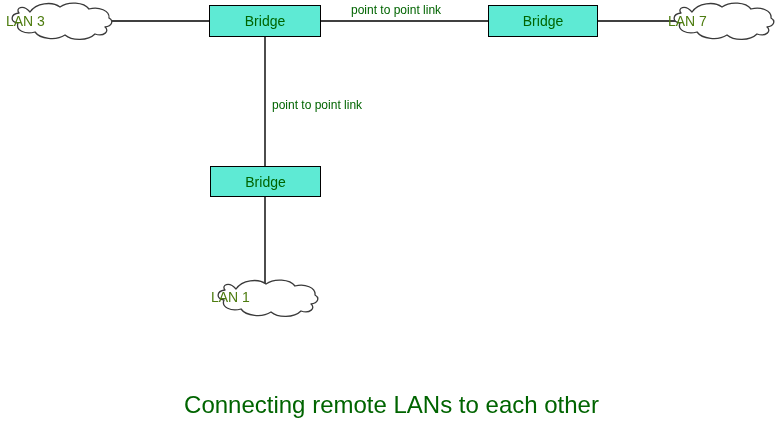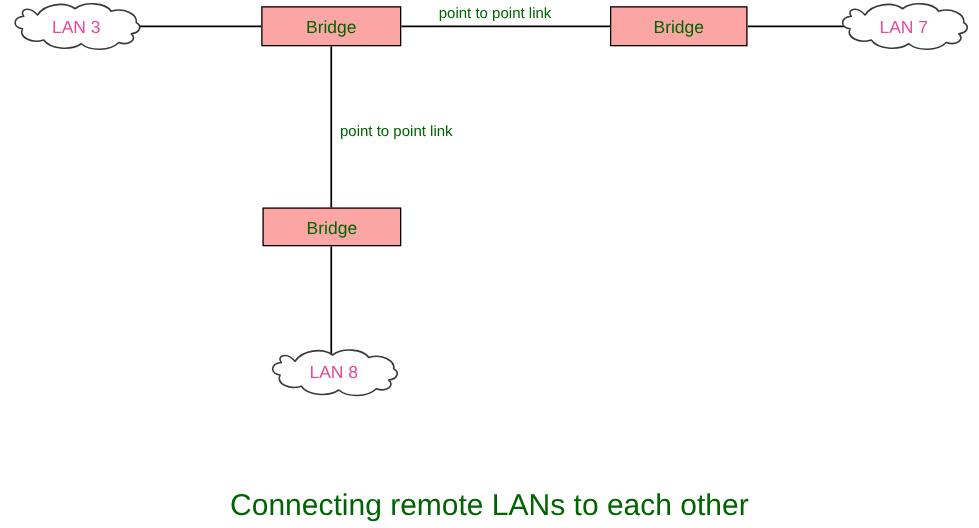--- a/index.html
+++ b/index.html
@@ -18,45 +18,45 @@
     position: absolute;
     top: 0;
     left: 0;
     width: 783px;
     height: 422px;
   }
   .node-box {
     position: absolute;
     box-sizing: border-box;
     border: 1px solid #000000;
-    background: #fca5a5;
+    background: #5eead4;
     display: flex;
     align-items: center;
     justify-content: center;
     color: #006400;
     font-size: 14px;
     font-family: "Liberation Sans", sans-serif;
     line-height: 1;
   }
   .edge-label {
     position: absolute;
     color: #006400;
     font-size: 12px;
     font-family: "Liberation Sans", sans-serif;
     white-space: nowrap;
     line-height: 1;
   }
   .cloud-label {
     position: absolute;
-    color: #ec4899;
+    color: #4d7c0f;
     font-size: 14px;
     font-family: "Liberation Sans", sans-serif;
     white-space: nowrap;
     line-height: 1;
-    text-align: center;
+    text-align: left;
   }
   #caption {
     position: absolute;
     left: 0;
     top: 392px;
     width: 783px;
     text-align: center;
     color: #006400;
     font-size: 24px;
     font-family: "Liberation Sans", sans-serif;
@@ -130,21 +130,21 @@
 
 <div class="cloud-label" id="label-lan3" style="left:6px; top:14px; width:110px;">
   <span>LAN 3</span>
 </div>
 
 <div class="cloud-label" id="label-lan2" style="left:668px; top:14px; width:110px;">
   <span>LAN 7</span>
 </div>
 
 <div class="cloud-label" id="label-lan1" style="left:211px; top:290px; width:112px;">
-  <span>LAN 8</span>
+  <span>LAN 1</span>
 </div>
 
 <div class="edge-label" id="edge-label-horizontal" style="left:351px; top:4px;">
   <span>point to point link</span>
 </div>
 
 <div class="edge-label" id="edge-label-vertical" style="left:272px; top:99px;">
   <span>point to point link</span>
 </div>
 

